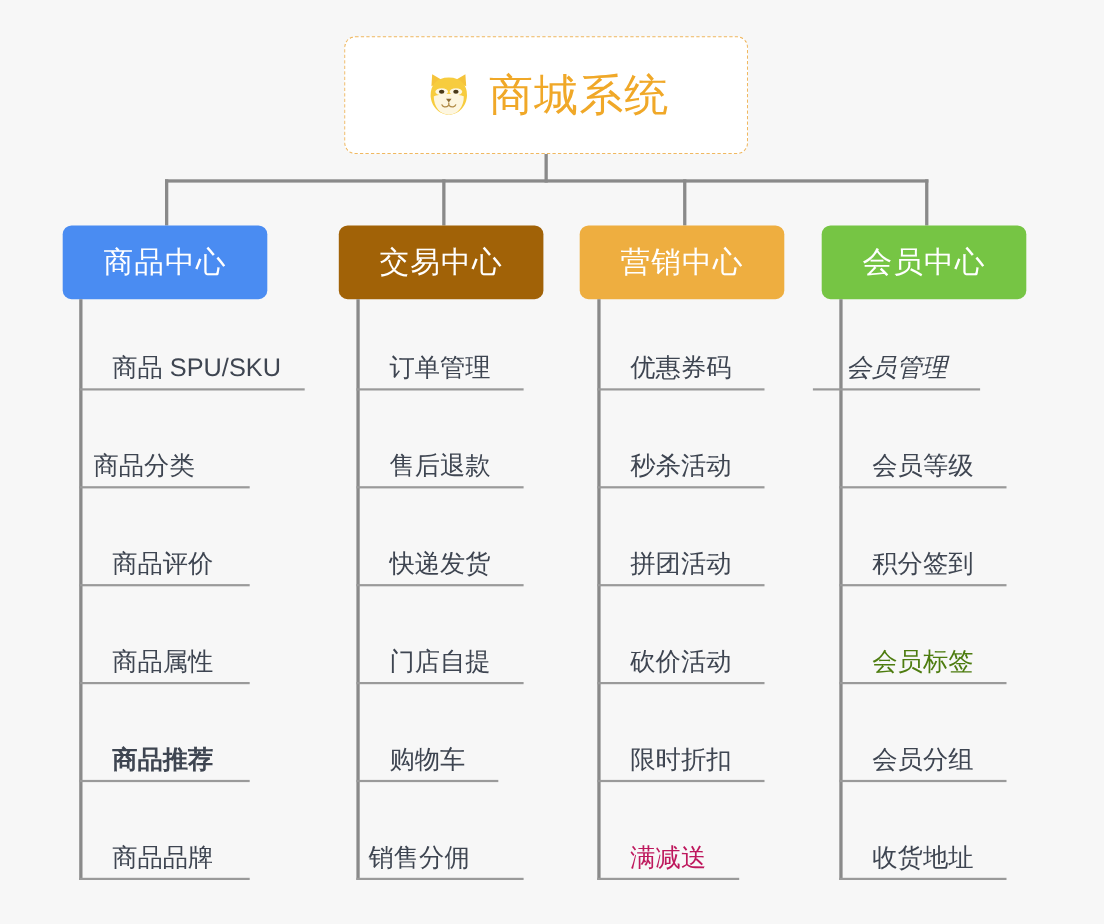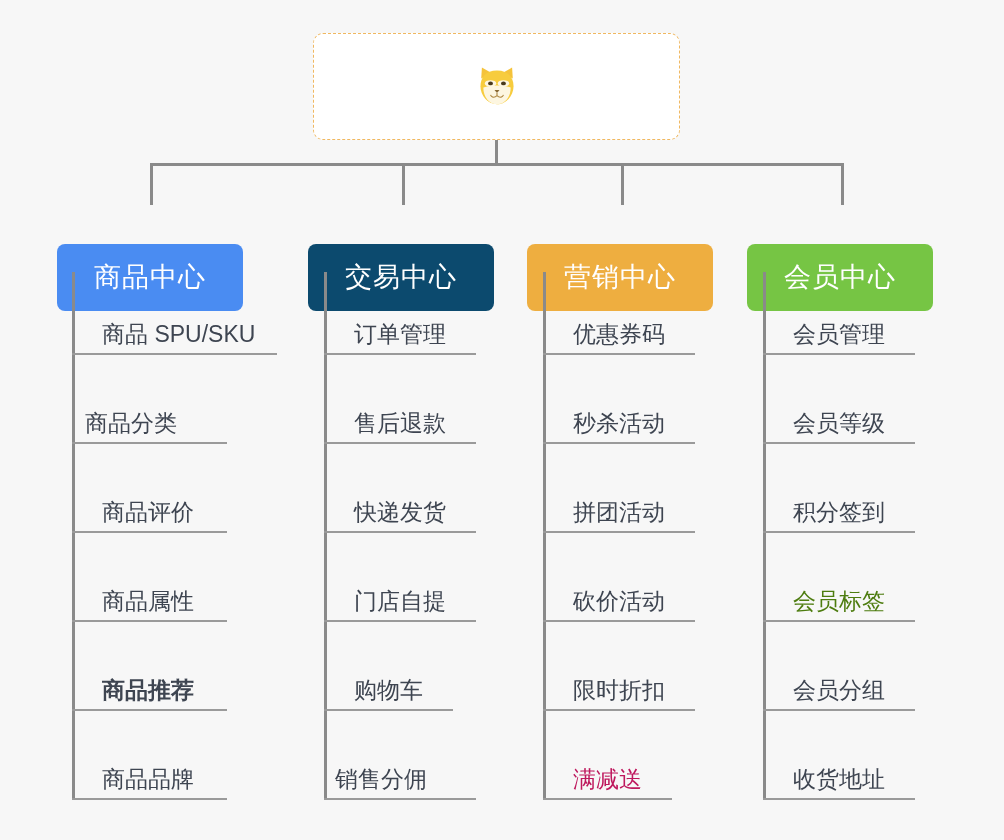--- a/index.html
+++ b/index.html
@@ -68,21 +68,20 @@
   .cat-box {
     position: absolute;
     top: 0;
     left: 0;
     height: 67px;
     border-radius: 8px;
     display: flex;
     align-items: center;
     justify-content: center;
     box-sizing: border-box;
-    margin-top: 39px;
   }
   .cat-box .cat-label {
     color: #ffffff;
     font-size: 27px;
     line-height: 1;
     letter-spacing: 1px;
     white-space: nowrap;
   }
 
   
@@ -130,20 +129,21 @@
 
       <ellipse cx="23" cy="27" rx="3.4" ry="2.6" fill="#4a3a1a"></ellipse>
       <ellipse cx="41" cy="27" rx="3.4" ry="2.6" fill="#4a3a1a"></ellipse>
 
       <path d="M28.5 36 L35.5 36 L32 40.5 Z" fill="#8a6a33"></path>
 
       <path d="M32 40.5 L32 44" stroke="#b08a45" stroke-width="1.6" fill="none"></path>
       <path d="M32 44 C28 48 24 46 23 43" stroke="#b08a45" stroke-width="1.6" fill="none"></path>
       <path d="M32 44 C36 48 40 46 41 43" stroke="#b08a45" stroke-width="1.6" fill="none"></path>
     </svg>
+    <span class="root-title">商城系统</span>
   </div>
 
   <div id="connectors">
       <div class="conn conn-v" style="left: 495px; top: 140px; width: 3px; height: 26px; background: rgb(138, 138, 138);"></div>
       <div class="conn conn-h" style="left: 150px; top: 163px; width: 694px; height: 3px; background: rgb(138, 138, 138);"></div>
       <div class="conn conn-v" style="left: 150px; top: 163px; width: 3px; height: 42px; background: rgb(138, 138, 138);"></div>
       <div class="conn conn-v" style="left: 402px; top: 163px; width: 3px; height: 42px; background: rgb(138, 138, 138);"></div>
       <div class="conn conn-v" style="left: 621px; top: 163px; width: 3px; height: 42px; background: rgb(138, 138, 138);"></div>
       <div class="conn conn-v" style="left: 841px; top: 163px; width: 3px; height: 42px; background: rgb(138, 138, 138);"></div>
     </div>
@@ -167,21 +167,21 @@
           <span class="leaf-label" style="color: rgb(62, 69, 81);">商品属性</span>
         </div>
         <div class="leaf" style="left: 72px; top: 462px; width: 155px; border-bottom-color: rgb(154, 154, 154); font-weight: bold;">
           <span class="leaf-label" style="color: rgb(62, 69, 81);">商品推荐</span>
         </div>
         <div class="leaf" style="left: 72px; top: 551px; width: 155px; border-bottom-color: rgb(154, 154, 154);">
           <span class="leaf-label" style="color: rgb(62, 69, 81);">商品品牌</span>
         </div>
       </div>
       <div class="column" style="left: 0px;">
-        <div class="cat-box" style="left: 308px; width: 186px; background: #0c4a6e;">
+        <div class="cat-box" style="left: 308px; width: 186px; background: #a16207;">
           <span class="cat-label">交易中心</span>
         </div>
         <div class="spine" style="left: 324px; height: 528px; background: rgb(138, 138, 138);"></div>
         <div class="leaf" style="left: 324px; top: 106px; width: 152px; border-bottom-color: rgb(154, 154, 154);">
           <span class="leaf-label" style="color: rgb(62, 69, 81);">订单管理</span>
         </div>
         <div class="leaf" style="left: 324px; top: 195px; width: 152px; border-bottom-color: rgb(154, 154, 154);">
           <span class="leaf-label" style="color: rgb(62, 69, 81);">售后退款</span>
         </div>
         <div class="leaf" style="left: 324px; top: 284px; width: 152px; border-bottom-color: rgb(154, 154, 154);">
@@ -219,21 +219,21 @@
         </div>
         <div class="leaf" style="left: 543px; top: 551px; width: 129px; border-bottom-color: rgb(154, 154, 154);">
           <span class="leaf-label" style="color: #be185d;">满减送</span>
         </div>
       </div>
       <div class="column" style="left: 0px;">
         <div class="cat-box" style="left: 747px; width: 186px; background: rgb(118, 197, 68);">
           <span class="cat-label">会员中心</span>
         </div>
         <div class="spine" style="left: 763px; height: 528px; background: rgb(138, 138, 138);"></div>
-        <div class="leaf" style="left: 763px; top: 106px; width: 152px; border-bottom-color: rgb(154, 154, 154);">
+        <div class="leaf" style="left: 739px; top: 106px; width: 152px; border-bottom-color: rgb(154, 154, 154); font-style: italic;">
           <span class="leaf-label" style="color: rgb(62, 69, 81);">会员管理</span>
         </div>
         <div class="leaf" style="left: 763px; top: 195px; width: 152px; border-bottom-color: rgb(154, 154, 154);">
           <span class="leaf-label" style="color: rgb(62, 69, 81);">会员等级</span>
         </div>
         <div class="leaf" style="left: 763px; top: 284px; width: 152px; border-bottom-color: rgb(154, 154, 154);">
           <span class="leaf-label" style="color: rgb(62, 69, 81);">积分签到</span>
         </div>
         <div class="leaf" style="left: 763px; top: 373px; width: 152px; border-bottom-color: rgb(154, 154, 154);">
           <span class="leaf-label" style="color: #4d7c0f;">会员标签</span>

